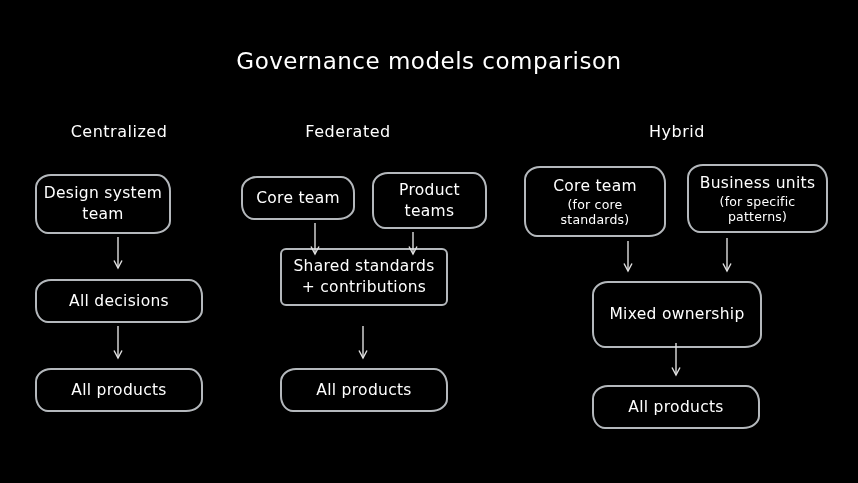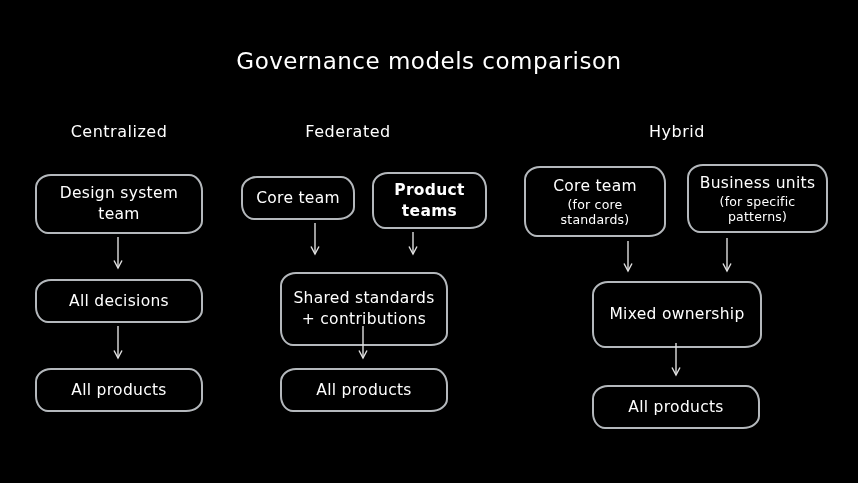--- a/index.html
+++ b/index.html
@@ -39,28 +39,28 @@
     border-radius: 16px 14px 17px 13px / 14px 17px 13px 16px;
     display: flex; flex-direction: column;
     align-items: center; justify-content: center;
     text-align: center;
     background: var(--background);
   }
   .node .line { font-size: 15.5px; line-height: 21px; letter-spacing: 0.3px; }
   .node .sub  { font-size: 12.5px; line-height: 15px; letter-spacing: 0.2px; }
 
   
-  .b-c0 { left: 35px;  top: 174px; width: 168px; height: 60px; }
+  .b-c0 { left: 35px;  top: 174px; width: 136px; height: 60px; }
   .b-c1 { left: 35px;  top: 279px; width: 168px; height: 44px; }
   .b-c2 { left: 35px;  top: 368px; width: 168px; height: 44px; }
 
   
   .b-f0 { left: 241px; top: 176px; width: 114px; height: 44px; }
-  .b-f1 { left: 372px; top: 172px; width: 115px; height: 57px; font-weight: bold; }
-  .b-f2 { left: 280px; top: 272px; width: 168px; height: 74px; }
+  .b-f1 { left: 372px; top: 172px; width: 115px; height: 57px; }
+  .b-f2 { left: 280px; top: 248px; width: 168px; height: 58px; border-radius: 6px; }
   .b-f3 { left: 280px; top: 368px; width: 168px; height: 44px; }
 
   
   .b-h0 { left: 524px; top: 166px; width: 142px; height: 71px; }
   .b-h1 { left: 687px; top: 164px; width: 141px; height: 69px; }
   .b-h2 { left: 592px; top: 281px; width: 170px; height: 67px; }
   .b-h3 { left: 592px; top: 385px; width: 168px; height: 44px; }
 
   .arrows { position: absolute; left: 0; top: 0; width: 858px; height: 483px; pointer-events: none; }
   .arrow { stroke: var(--arrow); stroke-width: 1.4; fill: none; }

